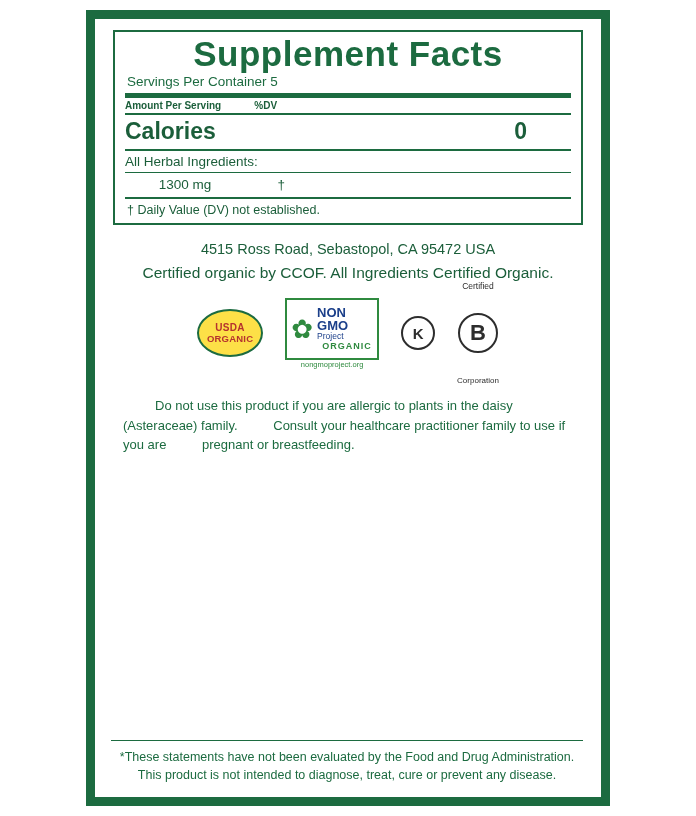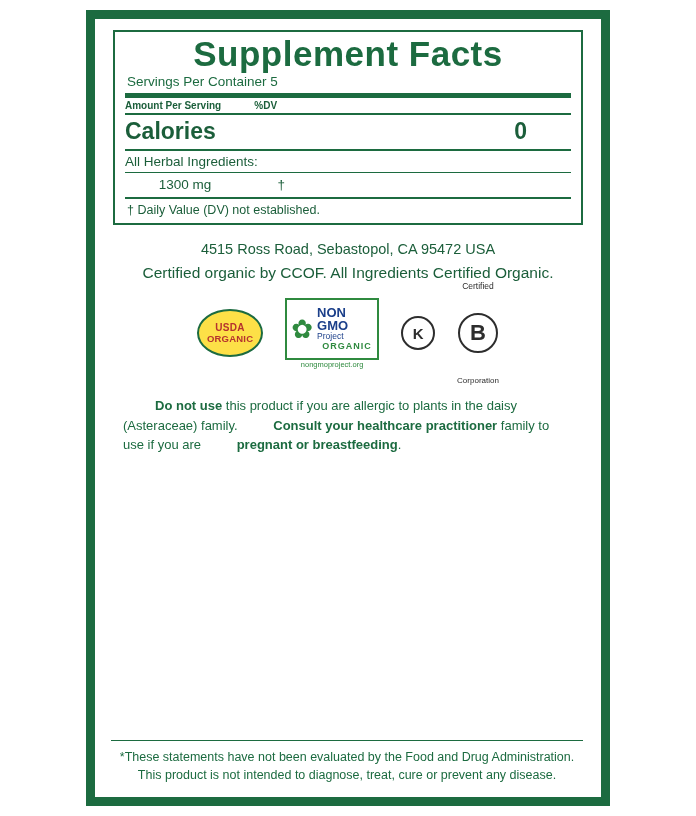--- a/index.html
+++ b/index.html
@@ -199,21 +199,21 @@
   .bcorp .corp { font-size: 8px; color: #2d2d2d; margin-top: 1px; text-align: right; }
 
   
   .warning {
     margin-top: 30px;
     padding: 0 10px;
     font-size: 13px;
     line-height: 1.5;
     color: #1c6b40;
   }
-  .warning b { font-weight: bold; padding-left: 32px; }
+  .warning b { font-weight: normal; padding-left: 32px; }
 
   
   .disclaimer {
     position: absolute;
     left: 16px;
     right: 18px;
     bottom: 24px;
     border-top: 1.5px solid #1c6b40;
     padding-top: 7px;
     text-align: center;

